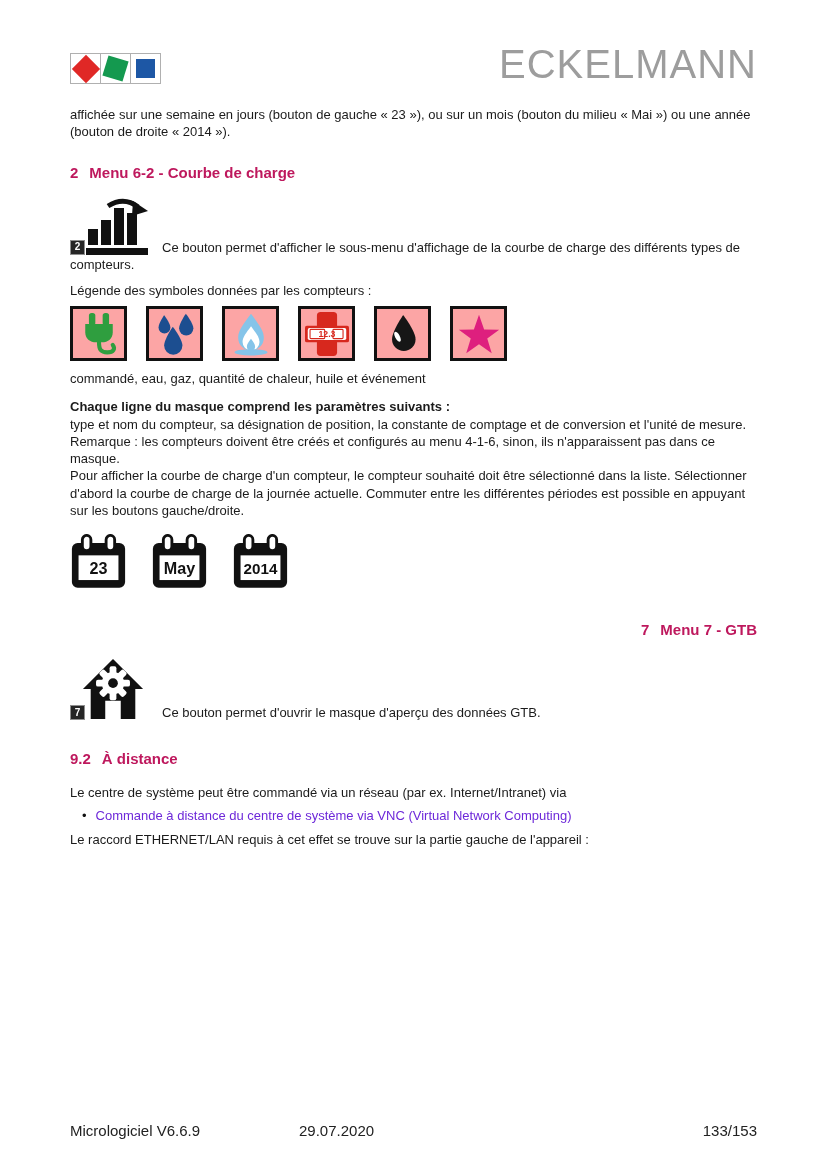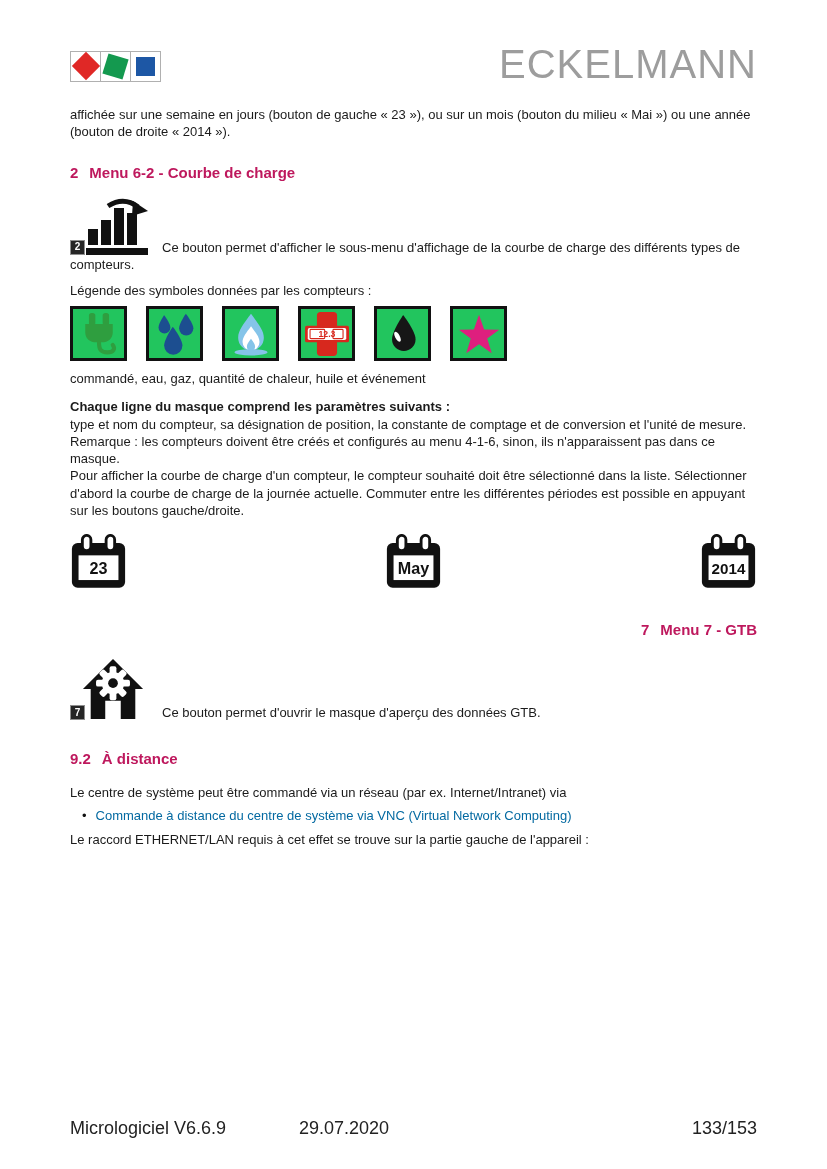--- a/index.html
+++ b/index.html
@@ -5,21 +5,21 @@
   * { margin:0; padding:0; box-sizing:border-box; }
   html,body { background:#ffffff; }
   .page {
     position:relative; width:827px; height:1169px; background:#fff; overflow:hidden;
     font-family:"Liberation Sans", sans-serif; color:#1b1b1b;
     font-size:13px; line-height:1.33;
   }
   .content { padding:46px 70px 0 70px; }
 
   
-  .header-row { display:flex; justify-content:space-between; align-items:center; }
+  .header-row { display:flex; justify-content:space-between; align-items:flex-end; }
   .logo { display:flex; margin-top:2px; }
   .logo-cell { width:31px; height:31px; background:#fff; border:1px solid #b0b0b0;
                display:flex; align-items:center; justify-content:center; }
   .logo-cell + .logo-cell { margin-left:-1px; }
   .shape-red   { width:20px; height:20px; background:#e02826; transform:rotate(45deg); }
   .shape-green { width:21px; height:21px; background:#14994f; transform:rotate(17deg); }
   .shape-blue  { width:19px; height:19px; background:#1d57a5; }
   .brand { font-size:40px; line-height:1; color:#9d9d9d; letter-spacing:1px; margin-top:-2px; }
 
   
@@ -41,34 +41,34 @@
   .btn-icon.house { width:82px; height:66px; }
   .btn-icon.house svg { position:absolute; left:10px; bottom:0; }
   .badge {
     position:absolute; left:0; bottom:1px; width:15px; height:15px; z-index:2;
     background:#262626; border:1px solid #8f8f8f; color:#fff;
     font-size:10px; font-weight:bold; display:flex; align-items:center; justify-content:center;
   }
 
   
   .icon-row { margin-top:7px; display:flex; gap:19px; }
-  .legend-box { width:57px; height:55px; border:3px solid #111; background:#22c55e;
+  .legend-box { width:57px; height:55px; border:3px solid #111; background:#fca5a5;
                 display:flex; align-items:center; justify-content:center; }
 
   
-  .cal-row { margin-top:15px; display:flex; gap:4px;justify-content:space-between; }
+  .cal-row { margin-top:15px; display:flex; gap:24px; }
 
   
   .bullet-line { margin-top:6px; padding-left:12px; display:flex; align-items:baseline; }
   .bullet-dot { color:#111; margin-right:9px; font-size:13px; }
-  .link { color:#0369a1; cursor:pointer; }
+  .link { color:#6d28d9; cursor:pointer; }
 
   
   .footer { position:absolute; left:70px; right:70px; bottom:28px;
-            display:flex; font-size:18px; color:#222; }
+            display:flex; font-size:15px; color:#222; }
   .footer > div { flex:1; }
   .footer .f-center { text-align:left; }
   .footer .f-right { text-align:right; }
 </style>
 </head>
 <body>
 
 <div class="page">
   <div class="content">
 

